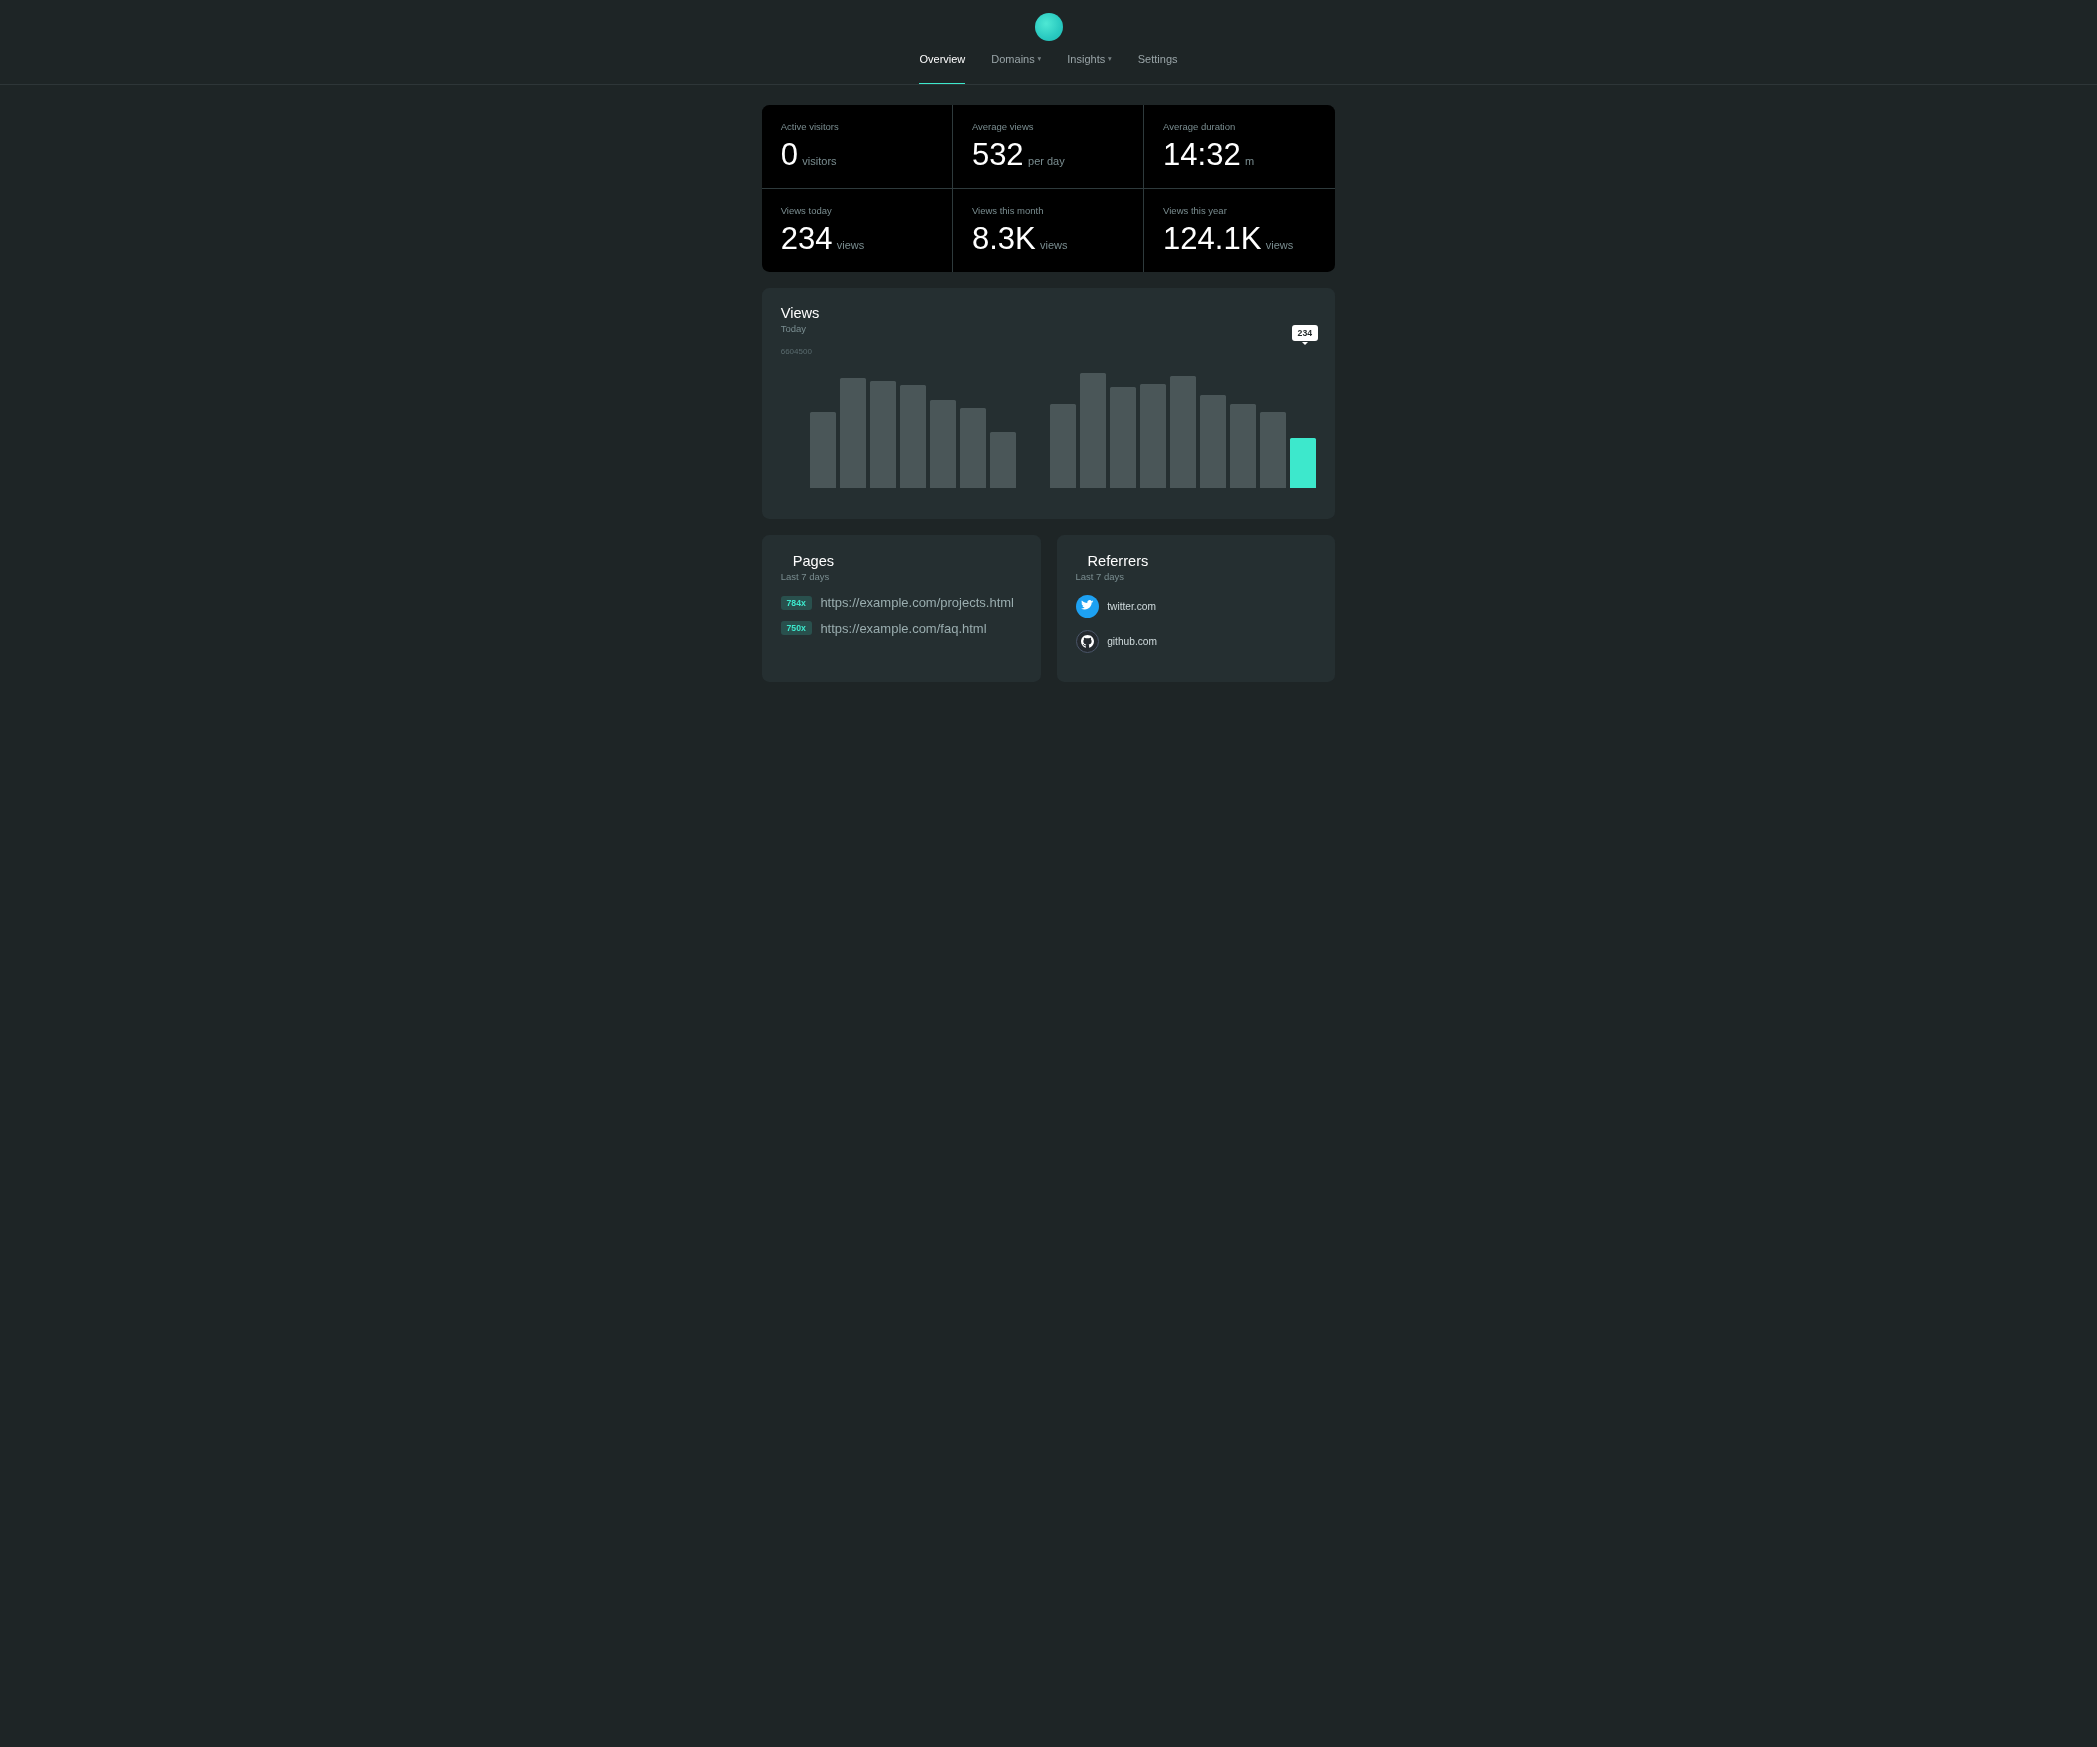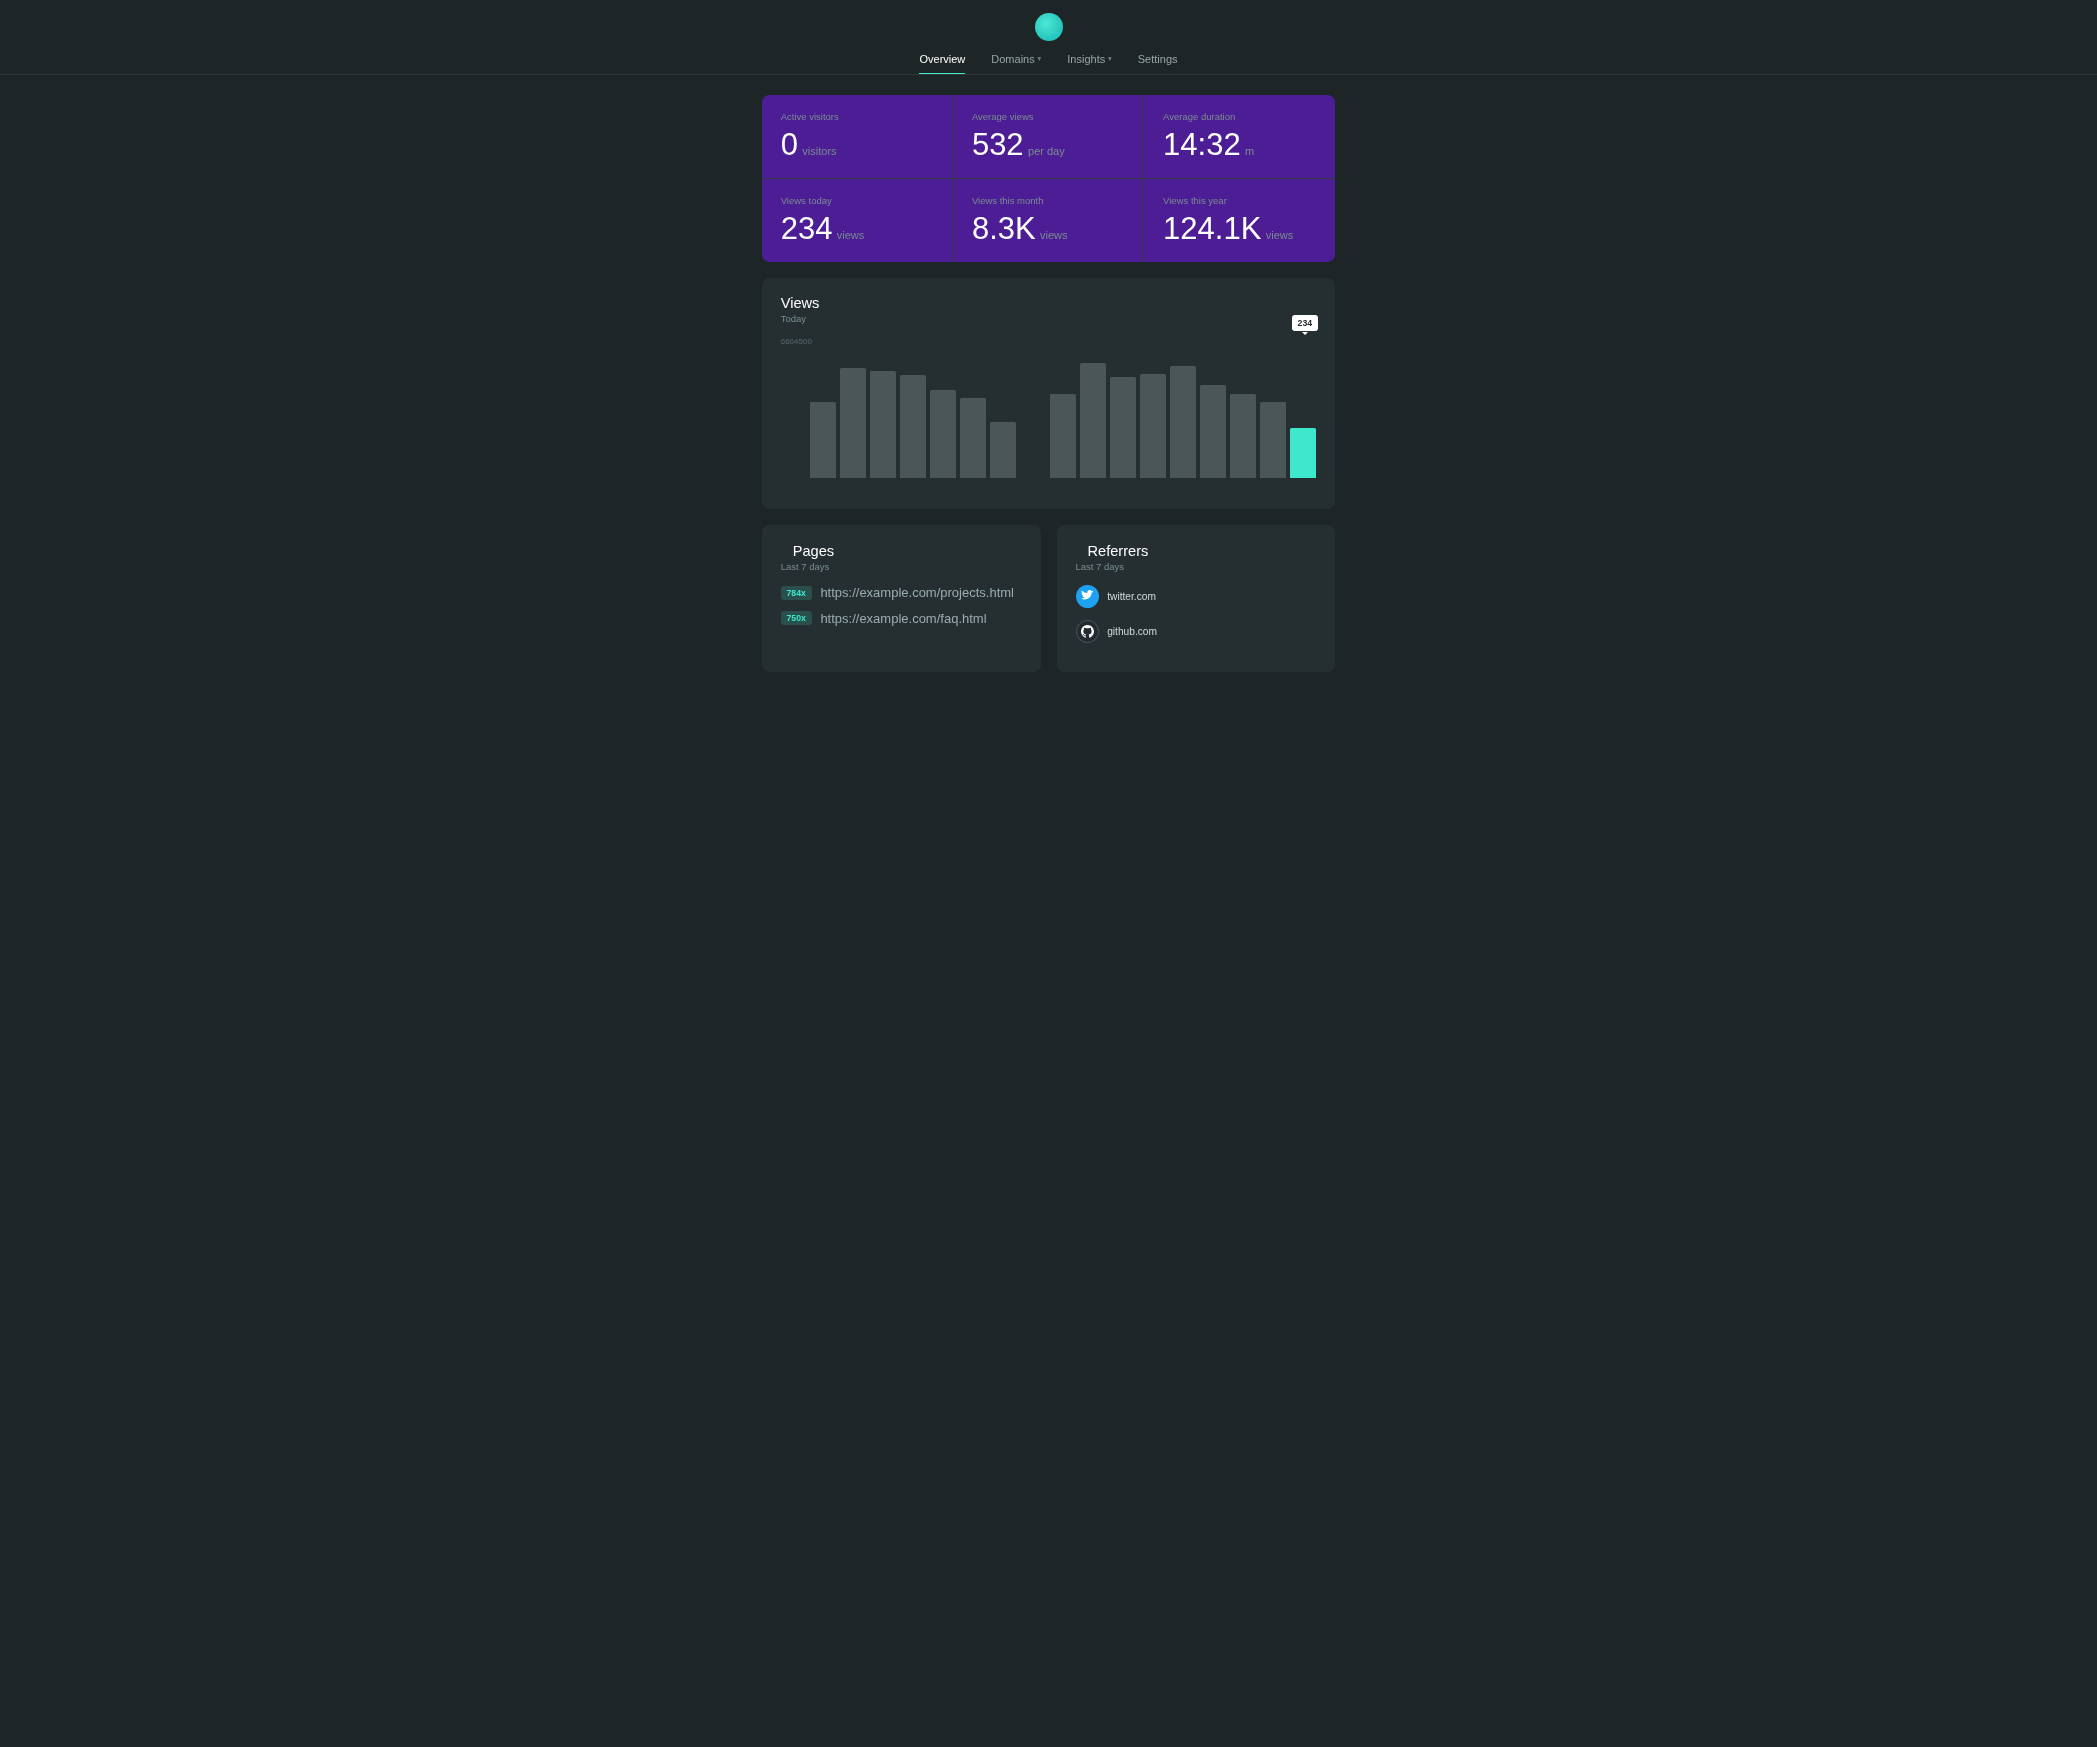--- a/index.html
+++ b/index.html
@@ -27,21 +27,21 @@
       margin-bottom: 11.7px;
     }
     .nav-links {
       display: flex;
       gap: 26px;
       padding-bottom: 0;
     }
     .nav-link {
       font-size: 11px;
       color: #9aa5a8;
-      padding-bottom: 8px;
+      padding-bottom: 18px;
       cursor: pointer;
       display: flex;
       align-items: center;
       gap: 2.9px;
       border-bottom: 1.5px solid transparent;
       text-decoration: none;
     }
     .nav-link.active {
       color: #ffffff;
       border-bottom: 1.5px solid #3de8cc;
@@ -53,21 +53,21 @@
 
     
     .main {
       max-width: 597px;
       margin: 0 auto;
       padding: 20.4px 11.7px;
     }
 
     
     .stats-card {
-      background: #4c1d95;
+      background: #000000;
       border-radius: 7.3px;
       display: grid;
       grid-template-columns: 1fr 1fr 1fr;
       overflow: hidden;
       margin-bottom: 16px;
     }
     .stat-cell {
       padding: 16px 19px 17.5px 19px;
       border-right: 0.7px solid #2e3a3c;
       border-bottom: 0.7px solid #2e3a3c;

